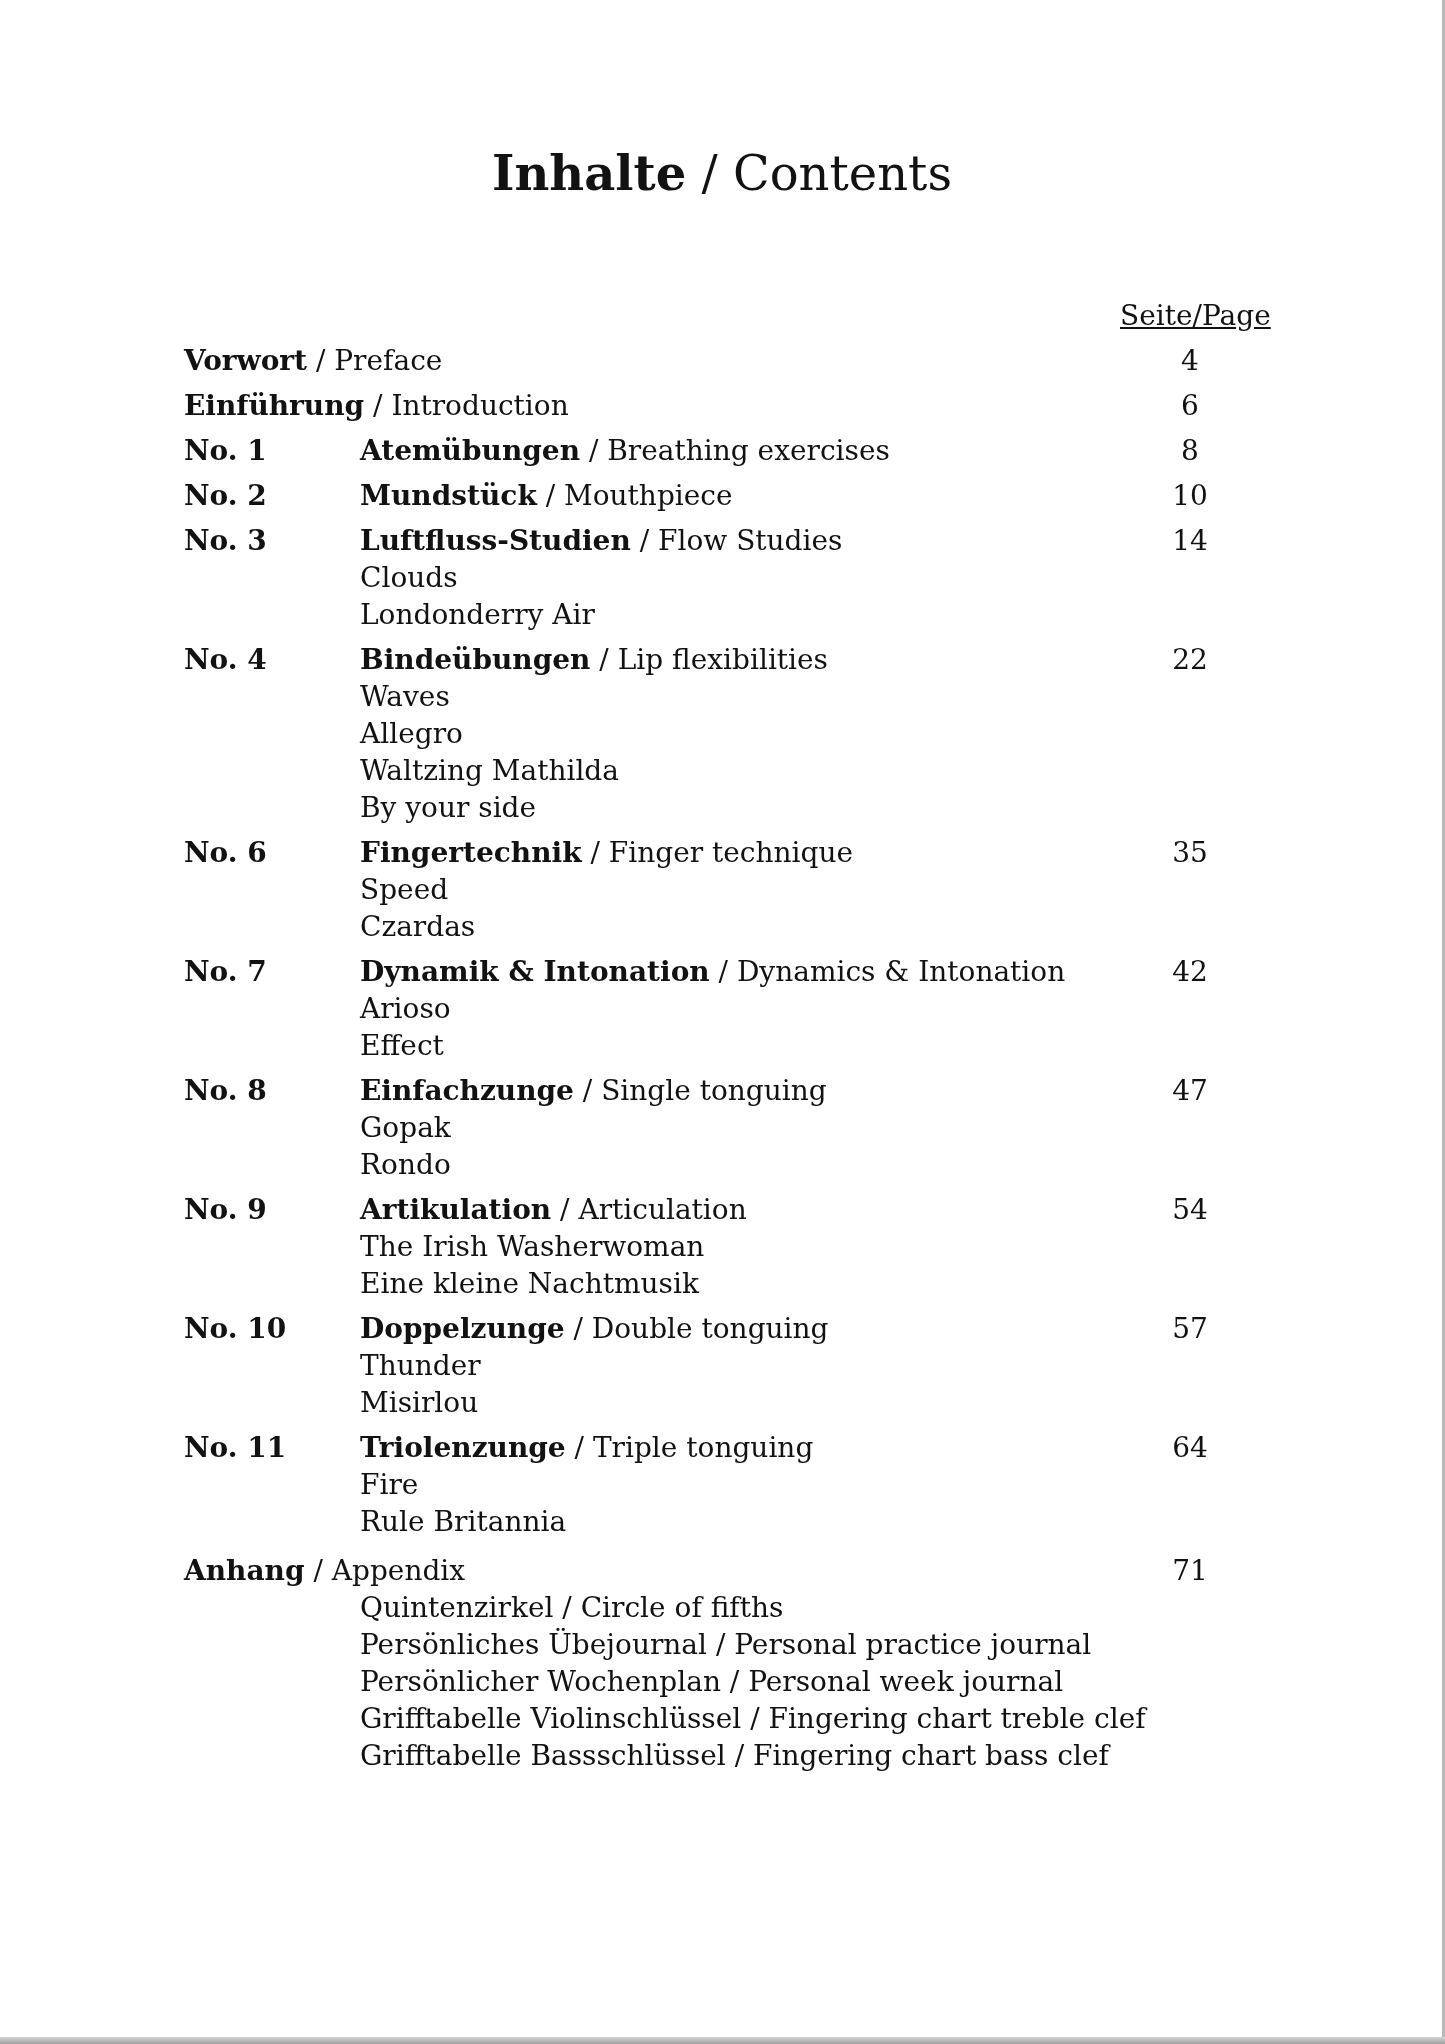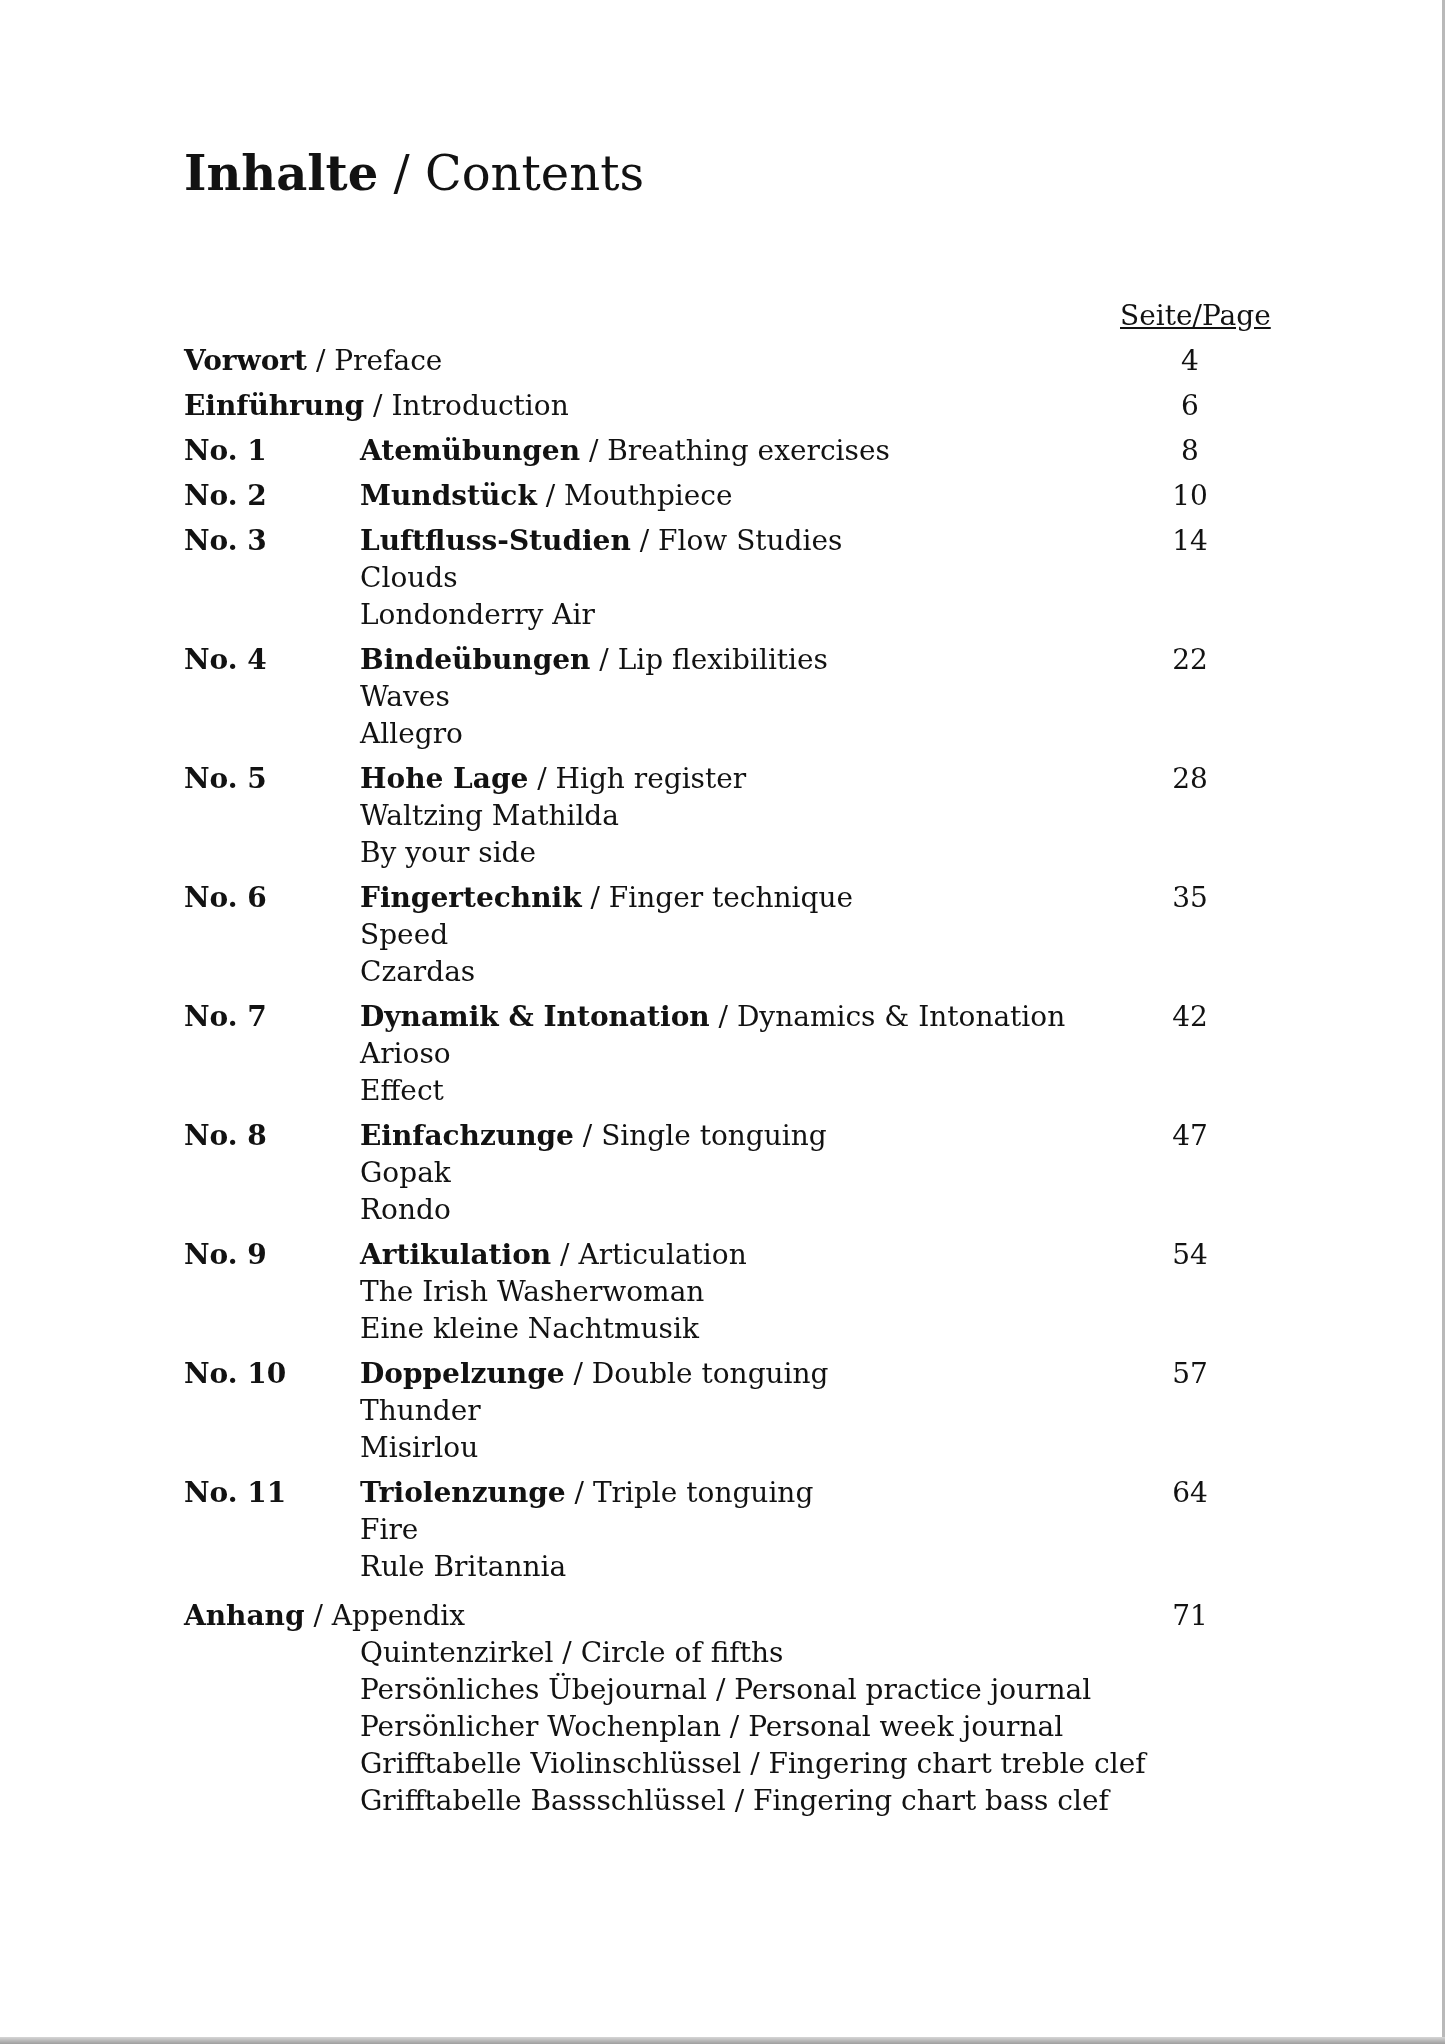--- a/index.html
+++ b/index.html
@@ -21,21 +21,21 @@
     width: 100%; height: 7px;
     background: linear-gradient(#d6d6d6, #9e9e9e);
   }
   .content {
     position: absolute;
     left: 184px; top: 0;
     width: 1076px;
   }
   .doc-title {
     margin-top: 146px;
-    text-align: left;
+    text-align: center;
     font-size: 48px;
     line-height: 1.15;
     white-space: nowrap;
   }
   .doc-title b { font-weight: bold; }
   .toc { margin-top: 96px; }
   .row {
     display: flex;
     align-items: baseline;
     font-size: 28px;
@@ -106,25 +106,20 @@
       <span class="col-title"><b>Bindeübungen</b><span> / Lip flexibilities</span></span>
       <span class="col-page">22</span>
     </div>
     <div class="row sub">
         <span class="col-sub">Waves</span>
       </div>
     <div class="row sub">
         <span class="col-sub">Allegro</span>
       </div>
 
-    <div class="row main">
-      <span class="col-no">No. 5</span>
-      <span class="col-title"><b>Hohe Lage</b><span> / High register</span></span>
-      <span class="col-page">28</span>
-    </div>
     <div class="row sub">
         <span class="col-sub">Waltzing Mathilda</span>
       </div>
     <div class="row sub">
         <span class="col-sub">By your side</span>
       </div>
 
     <div class="row main">
       <span class="col-no">No. 6</span>
       <span class="col-title"><b>Fingertechnik</b><span> / Finger technique</span></span>

